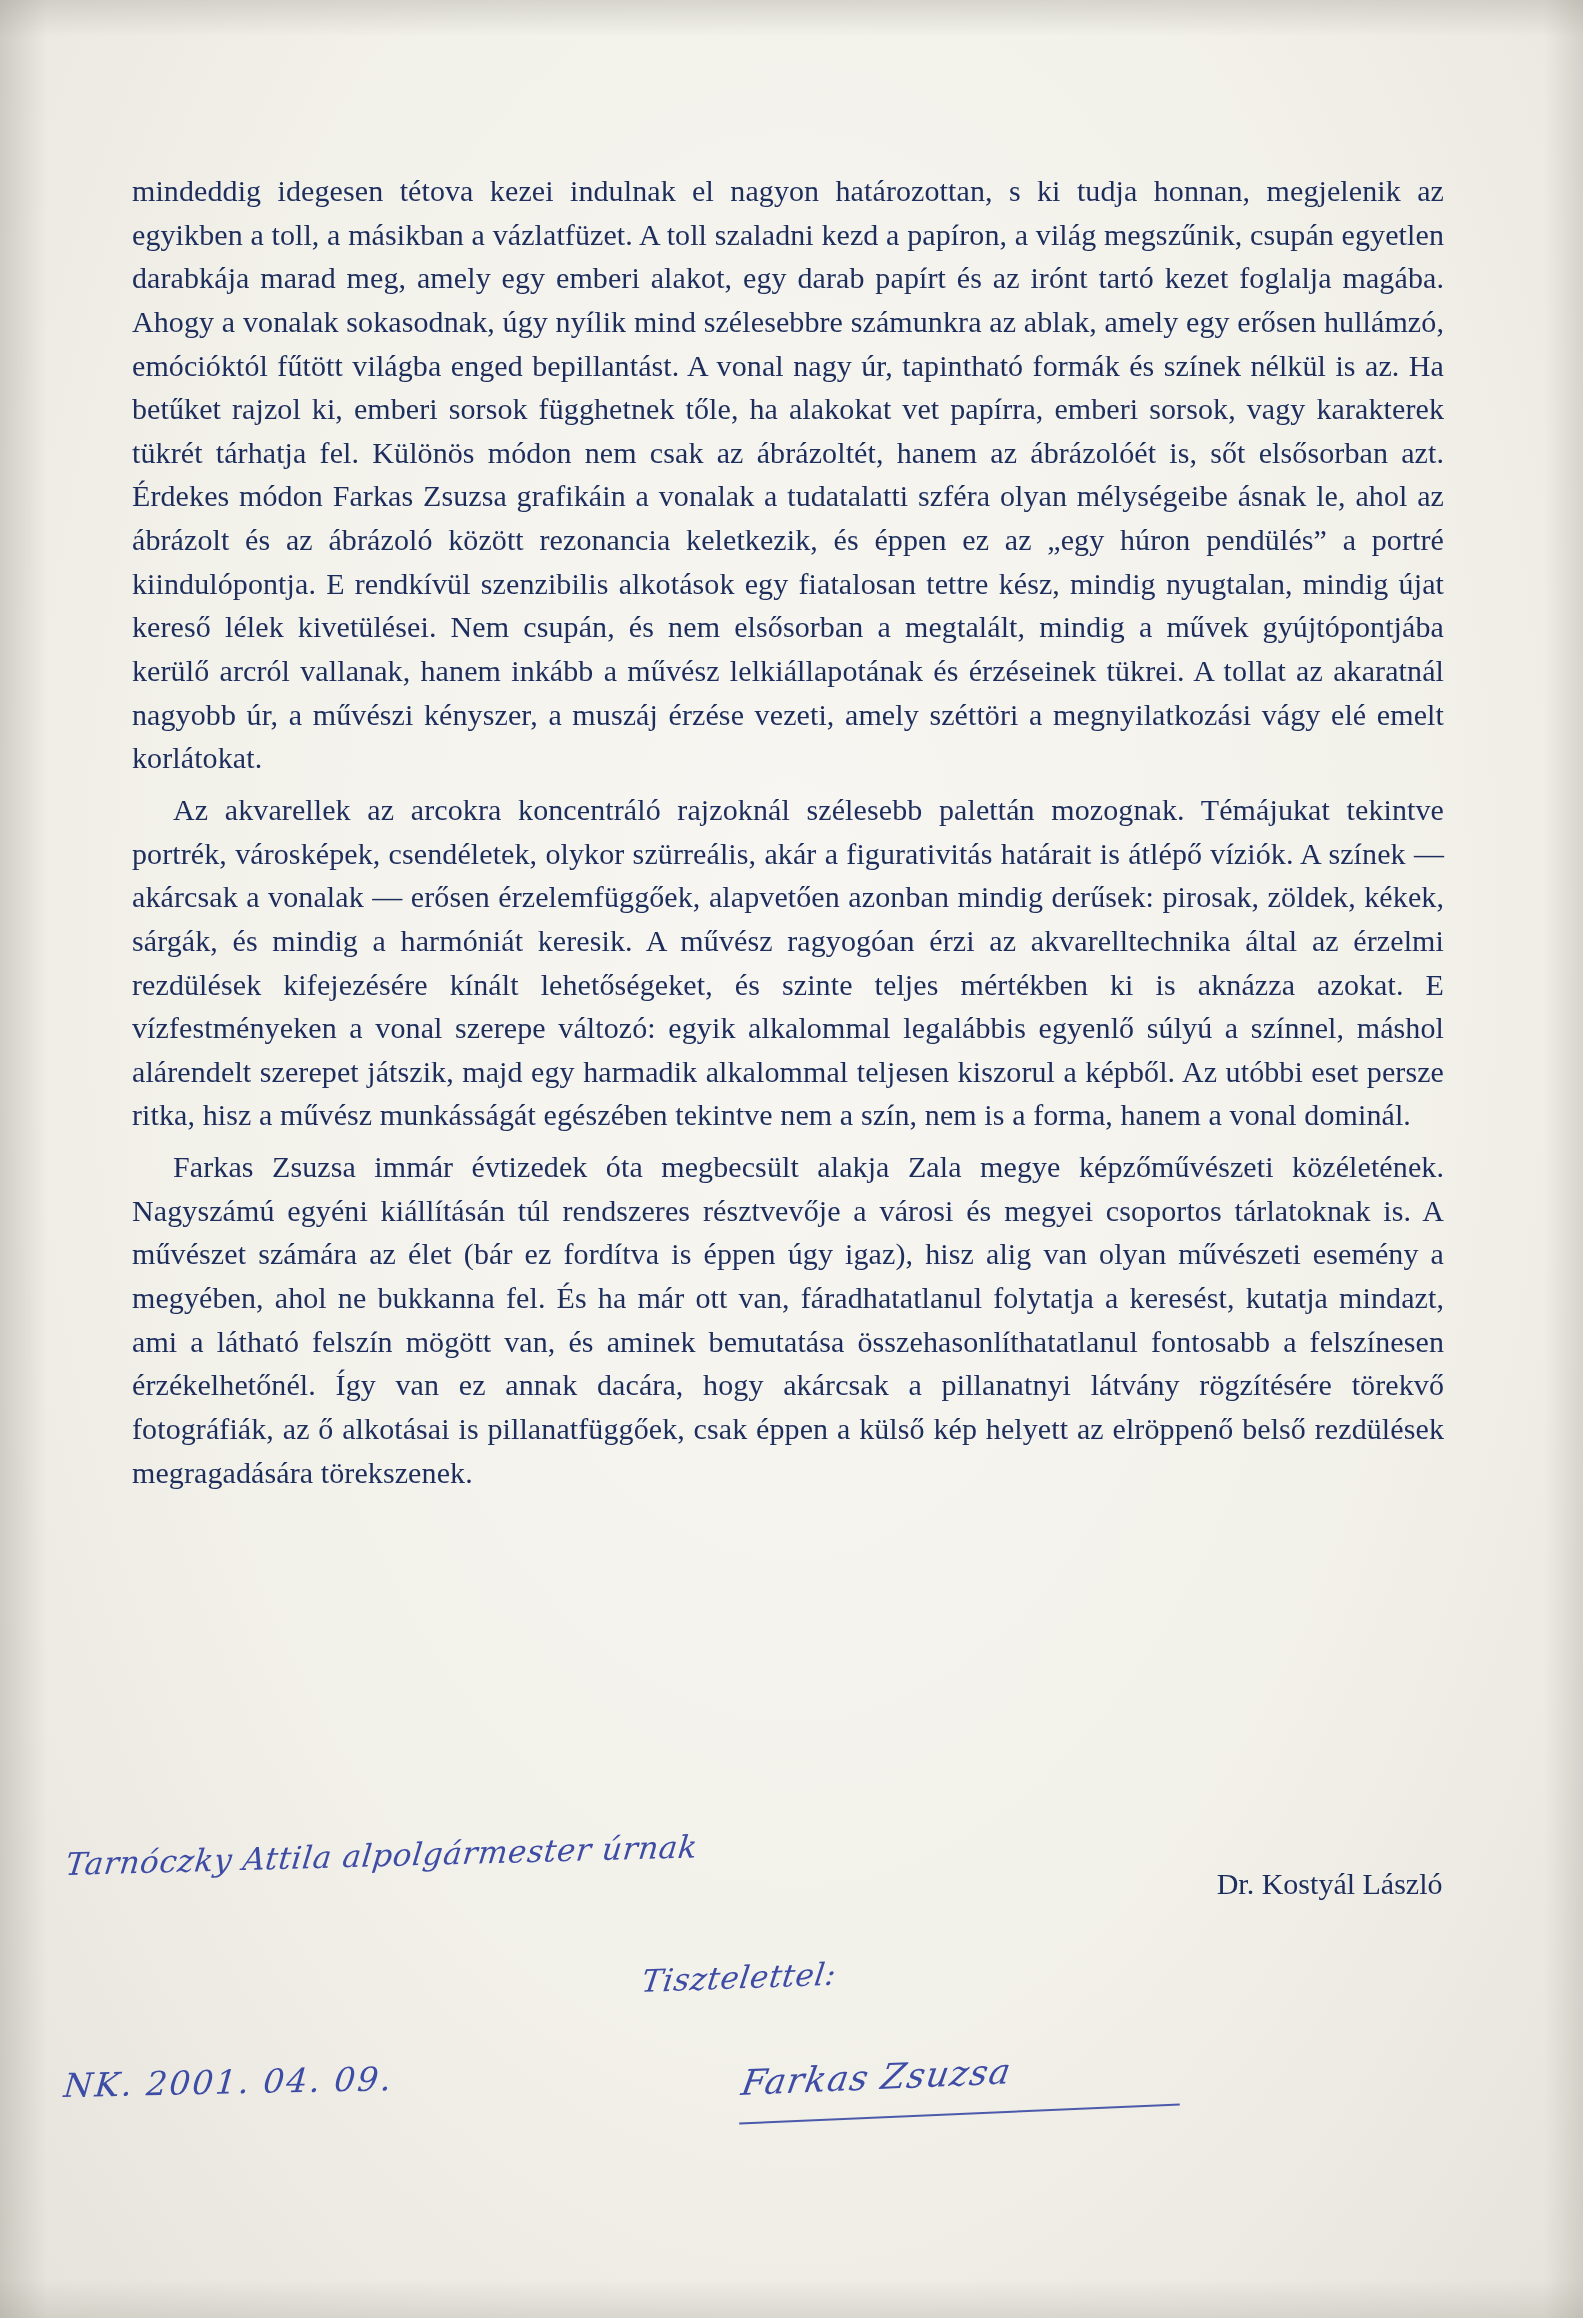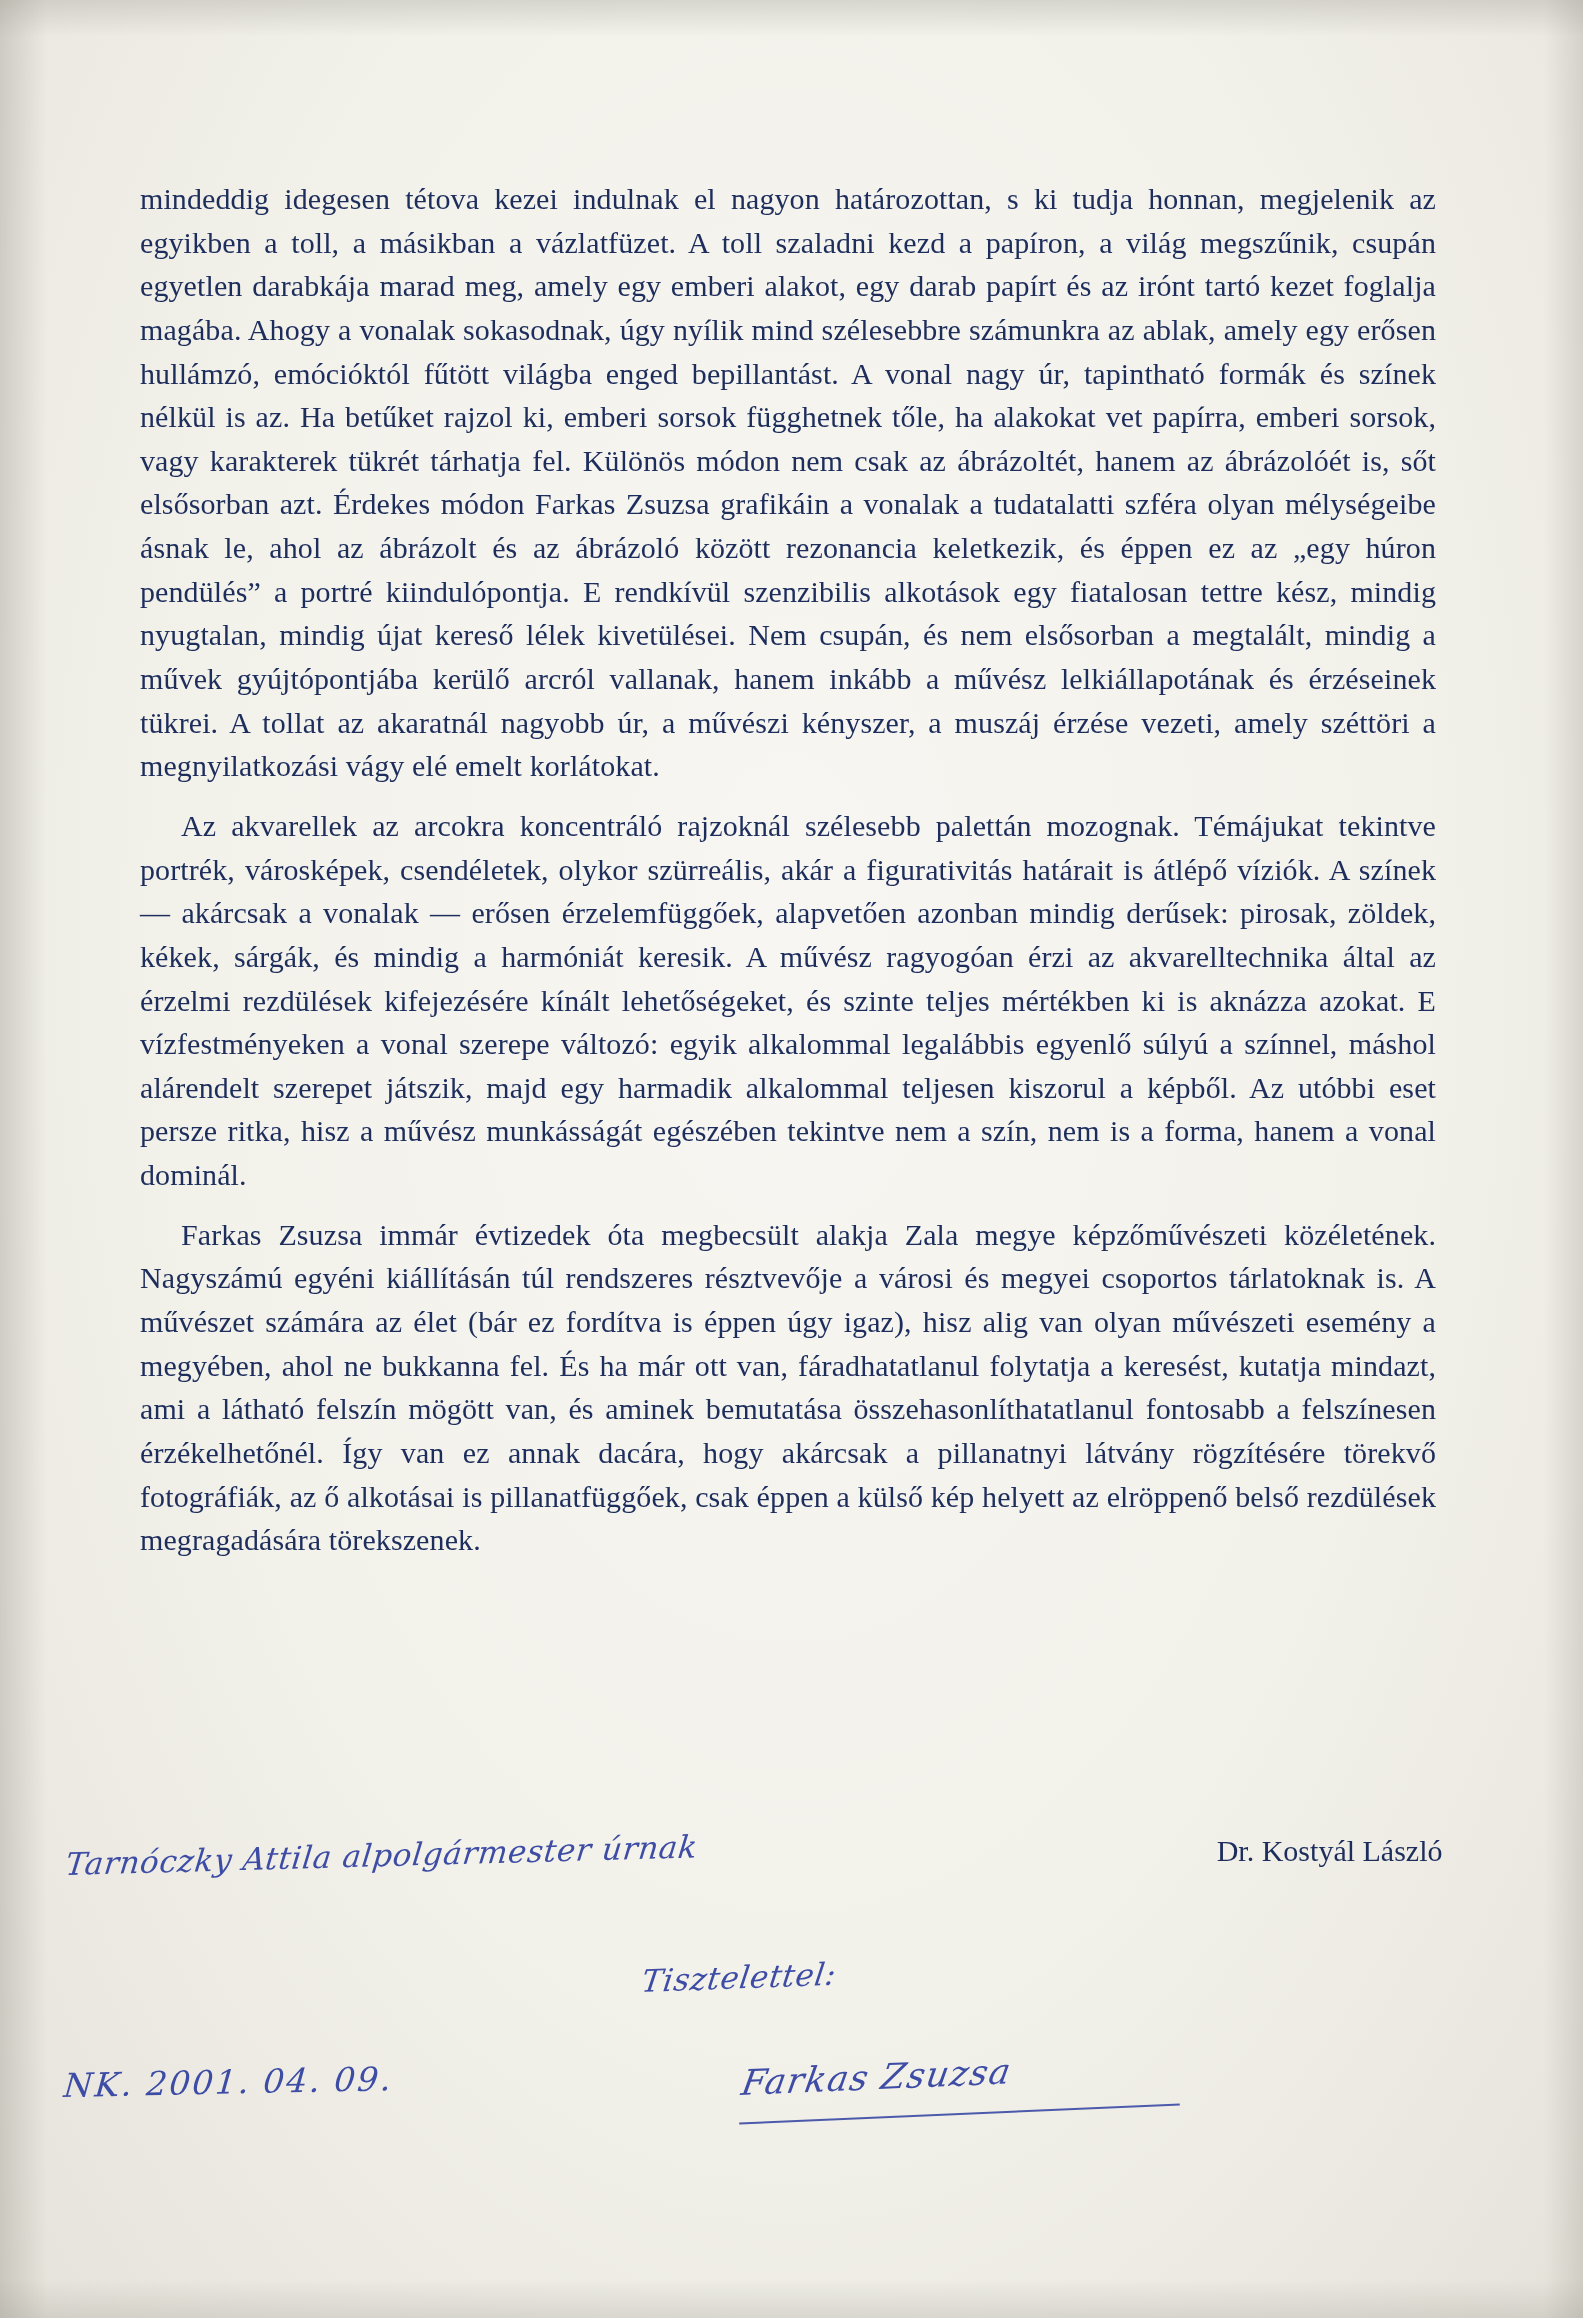--- a/index.html
+++ b/index.html
@@ -51,38 +51,39 @@
 
   .body-text {
     color: #1d2d5c;
     font-size: 30px;
     line-height: 1.455;
     text-align: justify;
     text-justify: inter-word;
     letter-spacing: 0.1px;
   }
   .body-text p {
-    margin: 16px;
+    margin: 8px;
   }
   .body-text p.indent {
     text-indent: 41px;
   }
 
   .signature-block {
     position: absolute;
     right: 13.4px;
     top: 1829px;
     width: 482px;
     text-align: center;
     color: #1d2d5c;
     font-size: 30px;
     line-height: 1.45;
   }
   .signature-block .line {
     display: block;
+    margin-top: 33px;
   }
 
   
   .hand {
     position: absolute;
     color: #2f3fa0;
     font-family: "DejaVu Serif", serif;
     font-style: italic;
     white-space: nowrap;
     transform-origin: left center;

